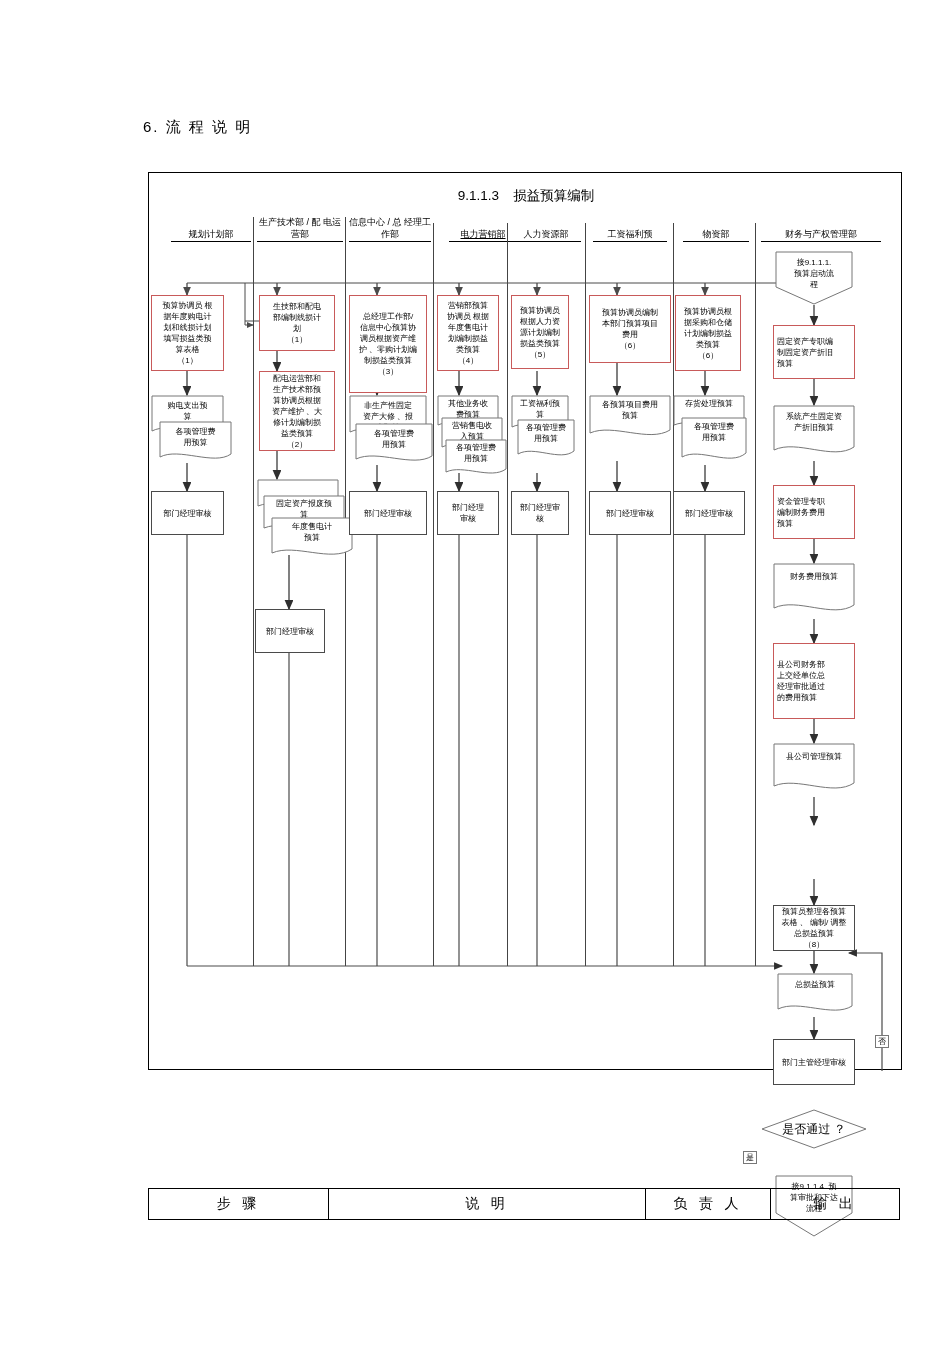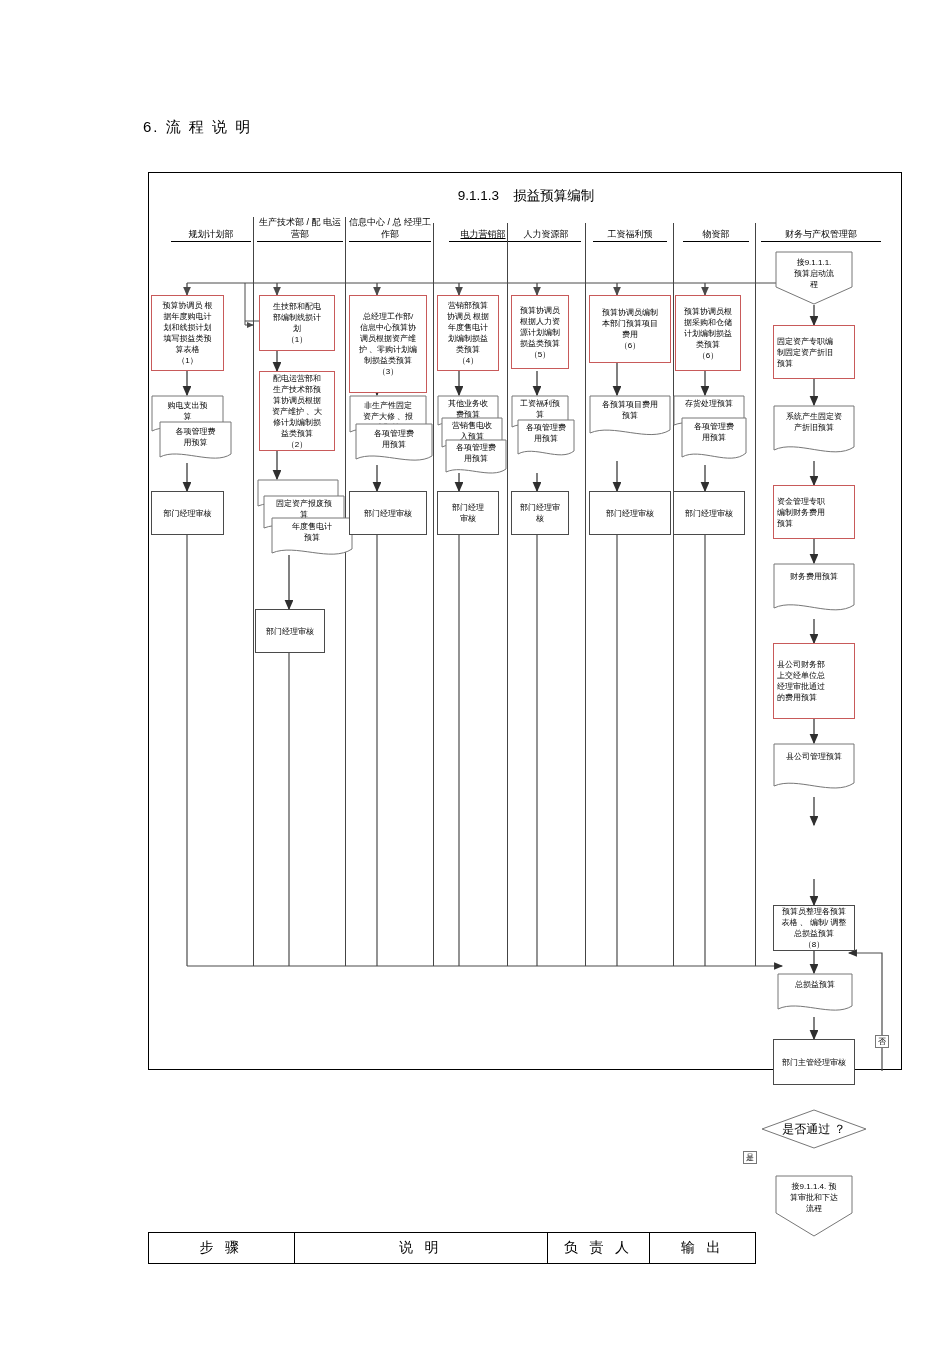--- a/index.html
+++ b/index.html
@@ -54,22 +54,22 @@
   .dia .lbl{position:absolute;left:0;top:0;width:100%;height:100%;display:flex;
             align-items:center;justify-content:center;font-size:12px;
             font-family:"Liberation Sans","DejaVu Sans",sans-serif;}
 
   .flowlayer{position:absolute;left:0;top:0;width:754px;height:898px;pointer-events:none;}
 
   .edge-lbl{position:absolute;font-size:8px;background:#fff;border:1px solid #777;
             padding:0 2px;font-family:"Liberation Sans","DejaVu Sans",sans-serif;}
 
   
-  .btable{position:absolute;left:148px;top:1188px;width:608px;height:32px;
-          border-collapse:collapse;margin-top:44px;}
+  .btable{position:absolute;left:148px;top:1188px;width:752px;height:32px;
+          border-collapse:collapse;}
   .btable td{border:1px solid #000;text-align:center;font-size:14px;letter-spacing:4px;
              font-family:"Liberation Serif","DejaVu Serif",serif;}
 </style>
 </head>
 <body>
 
 <div id="page">
 
   <div class="sec-title">6.  流 程 说 明</div>
 

